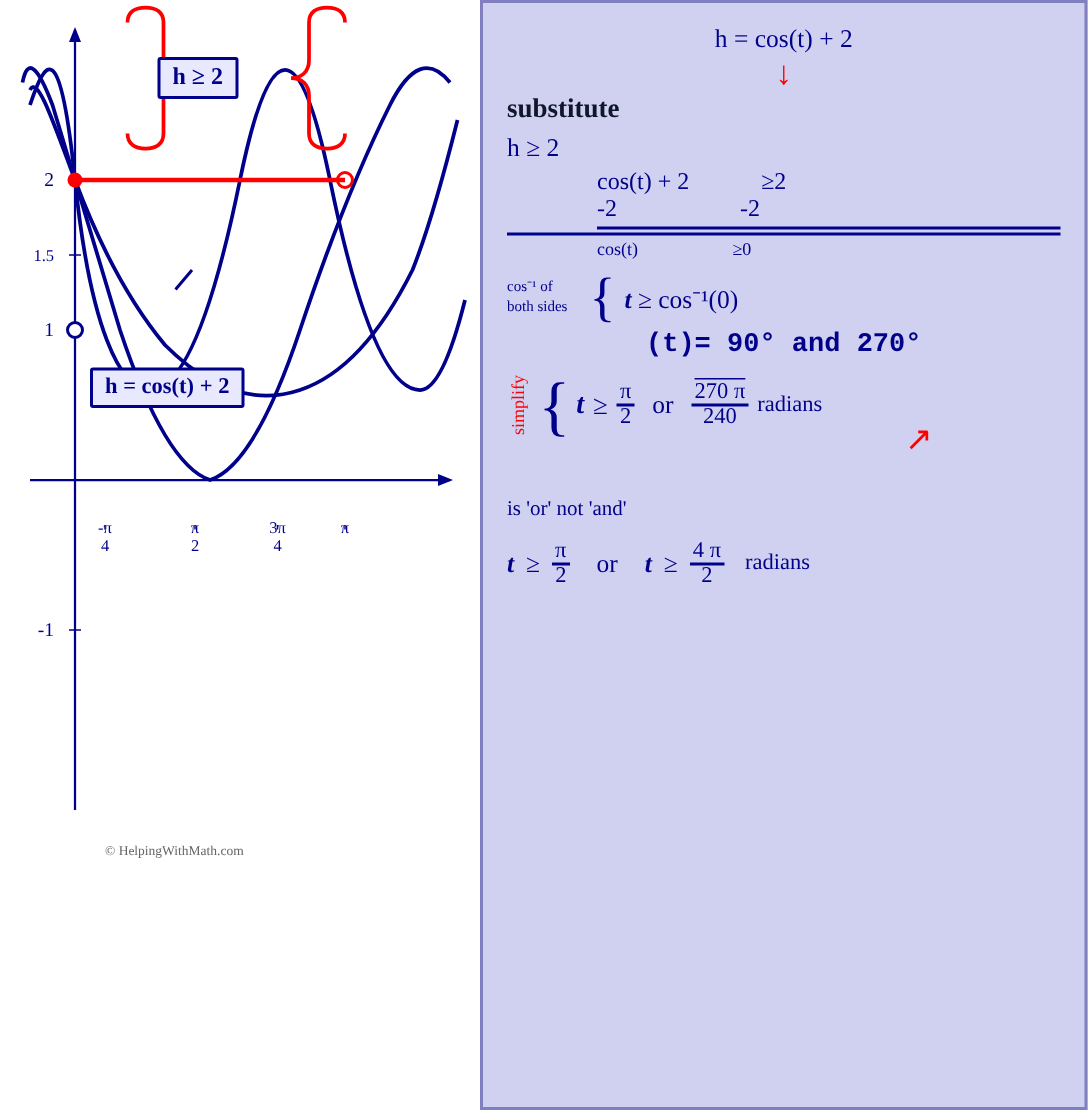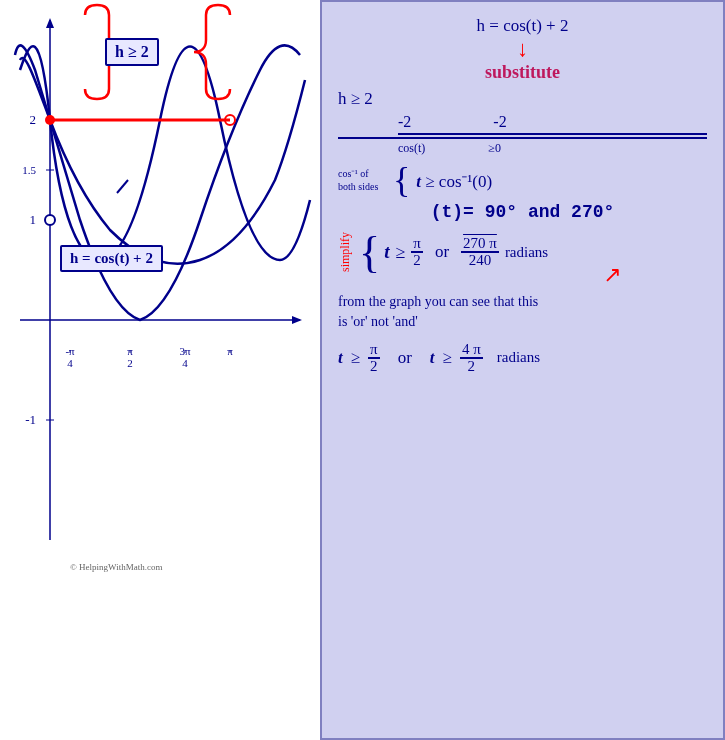--- a/index.html
+++ b/index.html
@@ -75,23 +75,22 @@
     
     .rp-line1 {
       font-size: 17px;
       color: darkblue;
       text-align: center;
       margin-bottom: 2px;
     }
 
     .rp-substitute {
       font-size: 18px;
-      color: #be185d;
+      color: #0f172a;
       font-weight: bold;
-      text-align: center;
       margin-bottom: 6px;
     }
 
     .rp-arrow-down {
       text-align: center;
       font-size: 22px;
       color: red;
       margin-bottom: 2px;
       line-height: 1;
     }
@@ -322,20 +321,24 @@
   <div id="right-panel">
 
     <div class="rp-line1">h = cos(t) + 2</div>
 
     <div class="rp-arrow-down">↓</div>
     <div class="rp-substitute">substitute</div>
 
     <div class="rp-step">h ≥ 2</div>
 
     <div class="cos-block">
+      <div class="cos-subtract-line" style="position:relative;">
+        <span style="margin-right:8px;">cos(t) + 2</span>
+        <span style="margin-left:40px;">≥2</span>
+      </div>
       <div class="cos-subtract-line" style="color:darkblue; padding-left:60px;">
         <span style="margin-right:30px;">-2</span>
         <span style="margin-left:52px;">-2</span>
       </div>
 
       <div style="border-top:2px solid darkblue; margin: 2px 0; margin-left:60px;"></div>
 
       <div class="cos-result-line">
         <span style="margin-right:8px;">cos(t)</span>
         <span style="margin-left:55px;">≥0</span>
@@ -371,21 +374,21 @@
         </span>
         <span style="font-size:15px;">radians</span>
       </div>
     </div>
 
     <div style="text-align:center; margin-left: 180px; margin-top:-18px; margin-bottom:4px;">
       <span style="color:red; font-size:22px;">↗</span>
     </div>
 
     <div class="from-graph-text">
-      <span>from the graph you can see that this</span><br>
+      <br>
       <span>is 'or'  not 'and'</span>
     </div>
 
     <div class="final-line">
       <span style="font-style:italic; font-weight:bold;">t</span>
       <span>≥</span>
       <span class="frac">
         <span class="frac-num">π</span>
         <span class="frac-den">2</span>
       </span>

